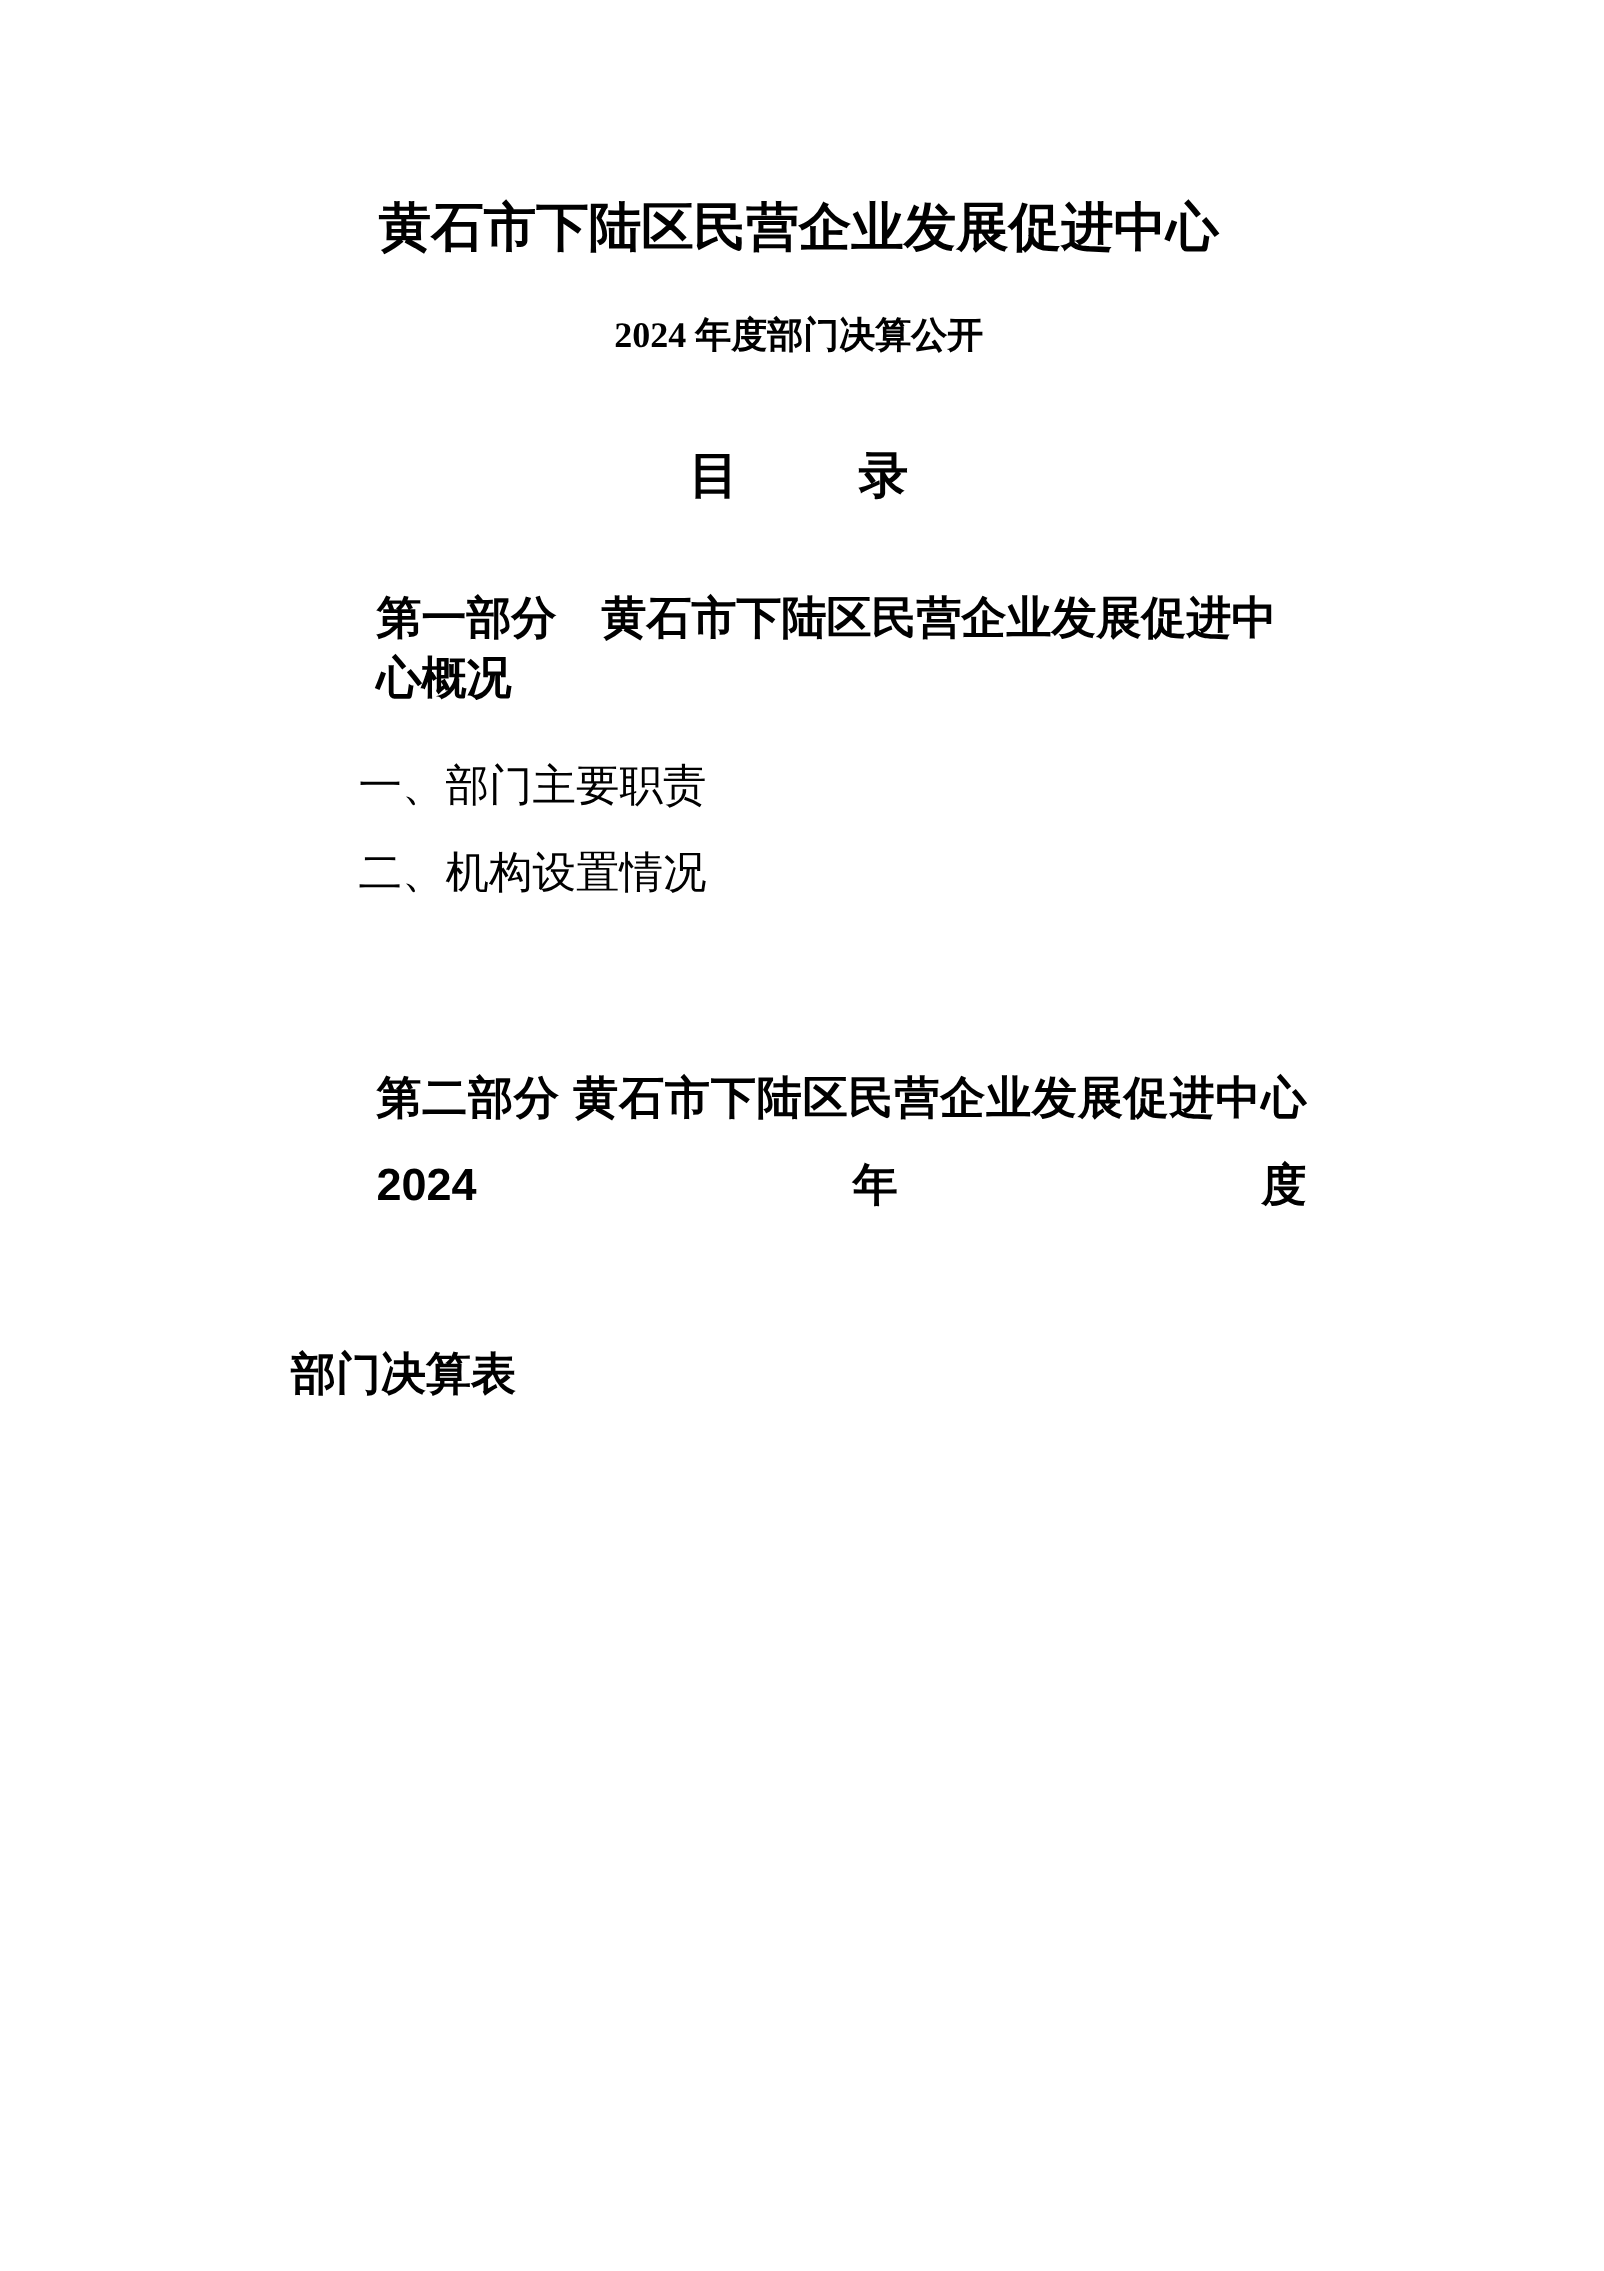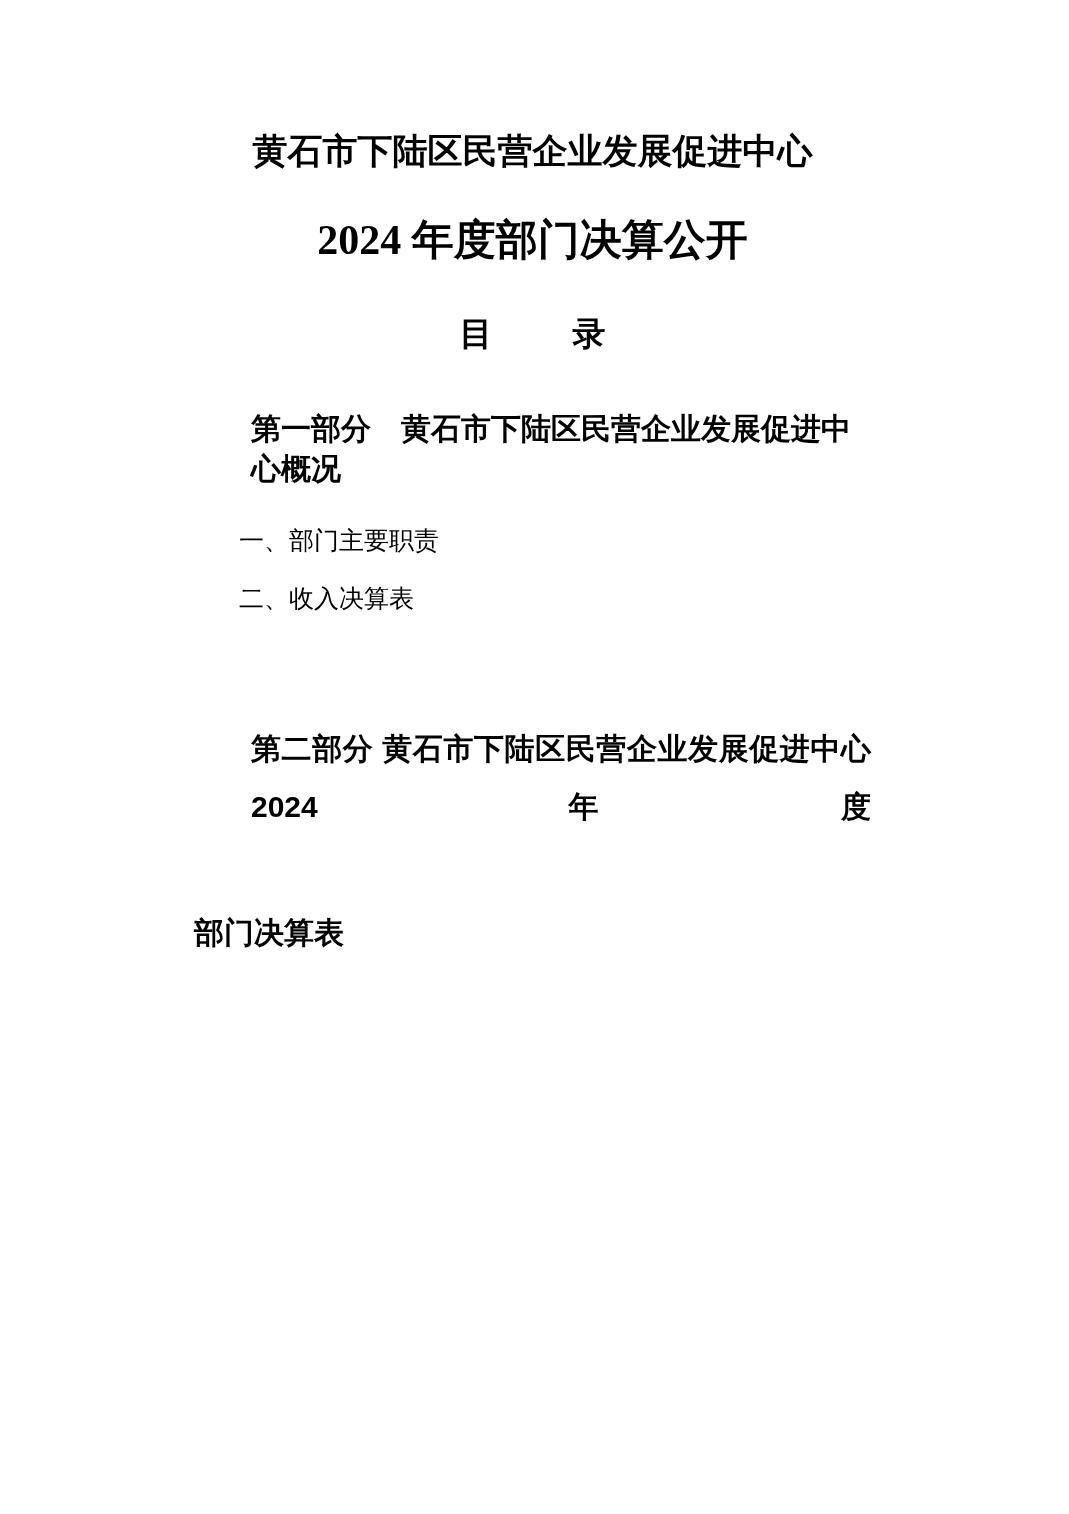--- a/index.html
+++ b/index.html
@@ -25,23 +25,23 @@
     font-family: "Liberation Serif", "DejaVu Serif", serif;
     font-weight: 700;
     white-space: pre-wrap;
     margin: 0;
   }
   .doc-title.line1 {
     font-size: 35px;
     line-height: 44px;
   }
   .doc-title.line2 {
-    font-size: 42px;
+    font-size: 24px;
     line-height: 42px;
-    margin-top: 45px;
+    margin-top: 29px;
   }
   
   .toc-title {
     margin-top: 52px;
     display: flex;
     justify-content: center;
     gap: 80px;
     font-family: "Liberation Serif", "DejaVu Serif", serif;
     font-weight: 700;
     font-size: 33px;
@@ -70,22 +70,22 @@
   .sec-heading.sec3 { margin-top: 8px; }
   .hline.justified {
     text-align: justify;
     text-align-last: justify;
   }
   
   ul.toc-list {
     list-style: none;
     margin: 0;
     padding: 0;
-    font-family: Liberation Sans, sans-serif;
-    font-size: 25px;
+    font-family: Liberation Serif, serif;
+    font-size: 29px;
     font-weight: 400;
   }
   ul.toc-list.group1 { margin-top: 22px; }
   ul.toc-list.group2 { margin-top: 16px; }
   ul.toc-list li {
     line-height: 58px;
     padding-left: 57px;
     white-space: pre-wrap;
   }
 </style>
@@ -100,21 +100,21 @@
 
   <div class="toc-title">
     <span>目</span>
     <span>录</span>
   </div>
 
   <h2 class="sec-heading single">第一部分　黄石市下陆区民营企业发展促进中心概况</h2>
 
   <ul class="toc-list group1">
     <li>一、部门主要职责</li>
-    <li>二、收入决算表</li>
+    <li>二、机构设置情况</li>
   </ul>
 
   <h2 class="sec-heading sec2">
     <div class="hline first justified">第二部分 黄石市下陆区民营企业发展促进中心 2024 年度</div>
     <div class="hline">部门决算表</div>
   </h2>
 
 
   <h2 class="sec-heading sec3">
     

